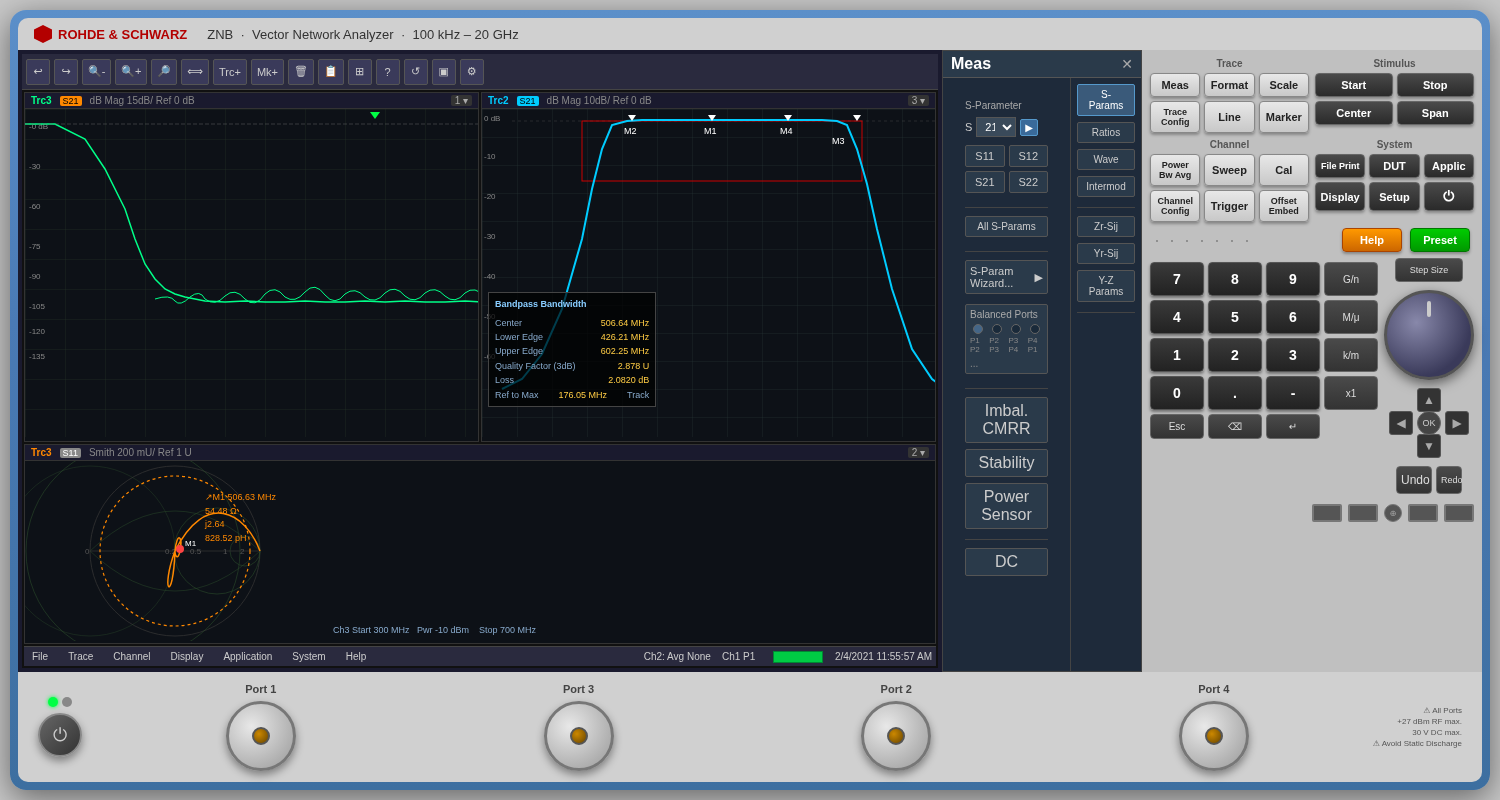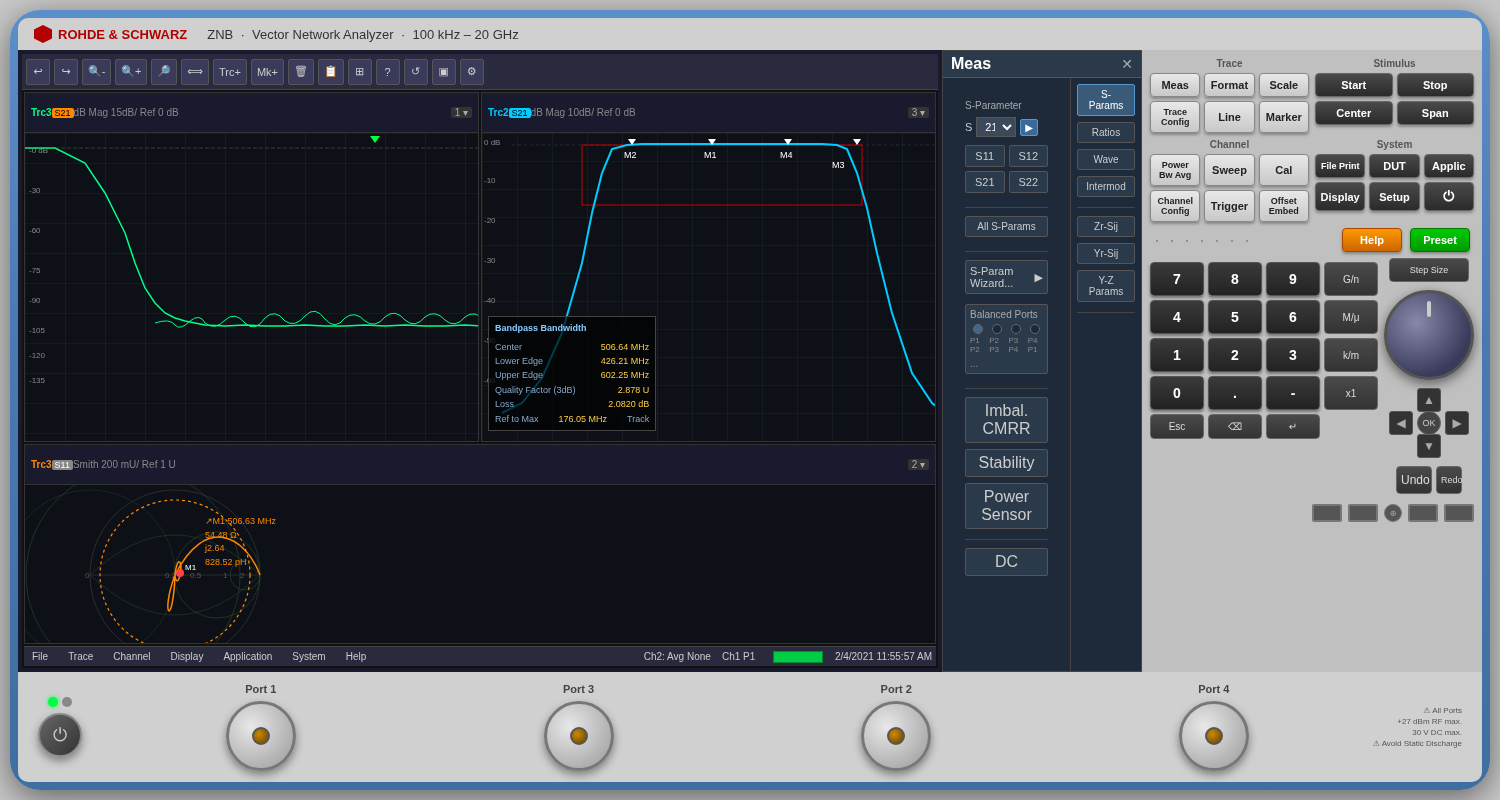--- a/index.html
+++ b/index.html
@@ -11,21 +11,21 @@
       width: 1500px;
       height: 800px;
       font-family: Arial, sans-serif;
       overflow: hidden;
     }
 
     .instrument {
       width: 1480px;
       height: 780px;
       background: linear-gradient(180deg, #5b8fc9 0%, #4a7ab5 40%, #3d6fa0 100%);
-      border-radius: 30px;
+      border-radius: 16px;
       padding: 8px;
       box-shadow: 0 8px 32px rgba(0,0,0,0.5);
       display: flex;
       flex-direction: column;
     }
 
     .top-bar {
       background: #d0d0d0;
       border-radius: 10px 10px 0 0;
       padding: 4px 16px;
@@ -118,25 +118,26 @@
     .trace-panel {
       background: #0d1117;
       border: 1px solid #333;
       position: relative;
       overflow: hidden;
       flex: 1;
     }
 
     .trace-header {
       background: #1a1a2e;
-      padding: 14px 6px;
+      padding: 2px 6px;
       font-size: 10px;
       color: #aaa;
       display: flex;
       align-items: center;
+      gap: 8px;
       border-bottom: 1px solid #333;
     }
 
     .trace-label-trc1 { color: #00ff88; font-weight: bold; }
     .trace-label-trc2 { color: #00ccff; font-weight: bold; }
     .trace-label-trc3 { color: #ff8800; font-weight: bold; }
     .trace-s21 { background: #ff8800; color: #000; padding: 0 3px; font-size: 9px; border-radius: 2px; }
     .trace-s21b { background: #00ccff; color: #000; padding: 0 3px; font-size: 9px; border-radius: 2px; }
     .trace-s11 { background: #888; color: #fff; padding: 0 3px; font-size: 9px; border-radius: 2px; }
 
@@ -997,21 +998,21 @@
           <div style="display:grid;grid-template-columns:1fr 1fr 1fr 1fr;gap:4px;margin-top:4px;">
             <button class="key-side-btn">Esc</button>
             <button class="key-side-btn">⌫</button>
             <button class="key-side-btn">↵</button>
             <div></div>
           </div>
         </div>
 
         <div style="display:flex;flex-direction:column;align-items:center;gap:8px;">
 
-          <button class="key-side-btn" style="width:80px;font-size:9px;">Step Size</button>
+          <button class="key-side-btn" style="width:68px;font-size:9px;">Step Size</button>
 
           <div class="rotary-knob"></div>
 
           <div style="position:relative;width:80px;height:70px;">
             <div style="position:absolute;top:0;left:50%;transform:translateX(-50%);">
               <div style="width:24px;height:24px;background:#333;border:1px solid #555;border-radius:3px;display:flex;align-items:center;justify-content:center;color:#aaa;font-size:12px;cursor:pointer;">▲</div>
             </div>
             <div style="position:absolute;bottom:0;left:50%;transform:translateX(-50%);">
               <div style="width:24px;height:24px;background:#333;border:1px solid #555;border-radius:3px;display:flex;align-items:center;justify-content:center;color:#aaa;font-size:12px;cursor:pointer;">▼</div>
             </div>

